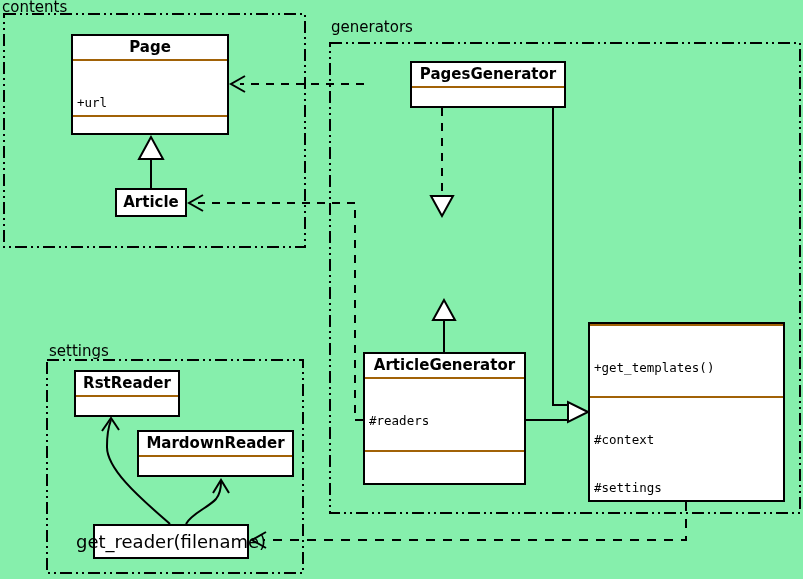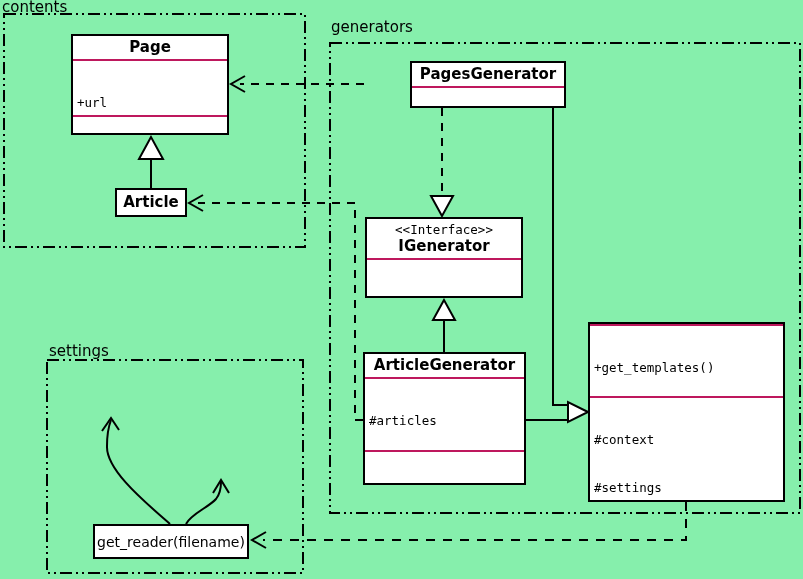--- a/index.html
+++ b/index.html
@@ -33,21 +33,21 @@
     flex-direction: column;
   }
   .uml-title {
     font-weight: bold;
     font-size: 15px;
     text-align: center;
     padding: 2px 3px 3px 3px;
     white-space: nowrap;
     overflow: hidden;
   }
-  .uml-sep { border-top: 2px solid #be185d; }
+  .uml-sep { border-top: 2px solid #a16207; }
   .uml-stereotype {
     font-family: "DejaVu Sans Mono", monospace;
     font-weight: normal;
     font-size: 12.5px;
     text-align: center;
     padding-top: 3px;
     white-space: nowrap;
   }
   .uml-members {
     padding: 2px 4px;
@@ -58,21 +58,21 @@
     overflow: hidden;
   }
   .uml-plainbox {
     position: absolute;
     background: #ffffff;
     border: 2px solid #000;
     box-sizing: border-box;
     display: flex;
     align-items: center;
     justify-content: center;
-    font-size: 14px;
+    font-size: 18px;
     white-space: nowrap;
   }
 </style>
 </head>
 <body>
 
 <div id="canvas">
 
   <svg id="edges" viewBox="0 0 803 579" xmlns="http://www.w3.org/2000/svg">
 
@@ -147,35 +147,25 @@
     <div class="uml-title" style="padding:1px 2px 2px 2px;">Article</div>
   </div>
 
   <div class="uml-class" style="left:364px; top:61px; width:156px; height:47px;margin-left:46px;">
     <div class="uml-title">PagesGenerator</div>
     <div class="uml-members uml-sep" style="flex:1;">
       
     </div>
   </div>
 
-  <div class="uml-class" style="left:365px; top:217px; width:158px; height:81px;">
-    <div>
-      <div class="uml-stereotype">&lt;&lt;Interface&gt;&gt;</div>
-      <div class="uml-title" style="padding-top:0;">IGenerator</div>
-    </div>
-    <div class="uml-members uml-sep" style="flex:1;">
-      <div>+generate_context()</div>
-      
-    </div>
-  </div>
 
   <div class="uml-class" style="left:363px; top:352px; width:163px; height:133px;">
     <div class="uml-title">ArticleGenerator</div>
     <div class="uml-members uml-sep" style="height:67px;">
-      <div>#articles</div>
+      <div>#readers</div>
       
       
       
     </div>
     <div class="uml-members uml-sep" style="flex:1;">
       
       
     </div>
   </div>
 
@@ -188,19 +178,31 @@
     <div class="uml-members uml-sep" style="height:98px;">
       <div>#context</div>
       <div>#settings</div>
       
       
       
       
     </div>
   </div>
 
-
+  <div class="uml-class" style="left:74px; top:370px; width:106px; height:47px;">
+    <div class="uml-title">RstReader</div>
+    <div class="uml-members uml-sep" style="flex:1;">
+      
+    </div>
+  </div>
+
+  <div class="uml-class" style="left:137px; top:430px; width:157px; height:47px;">
+    <div class="uml-title">MardownReader</div>
+    <div class="uml-members uml-sep" style="flex:1;">
+      
+    </div>
+  </div>
 
   <div class="uml-plainbox" style="left:93px; top:524px; width:156px; height:35px;">
     <span>get_reader(filename)</span>
   </div>
 
 </div>
 
 </body></html>

